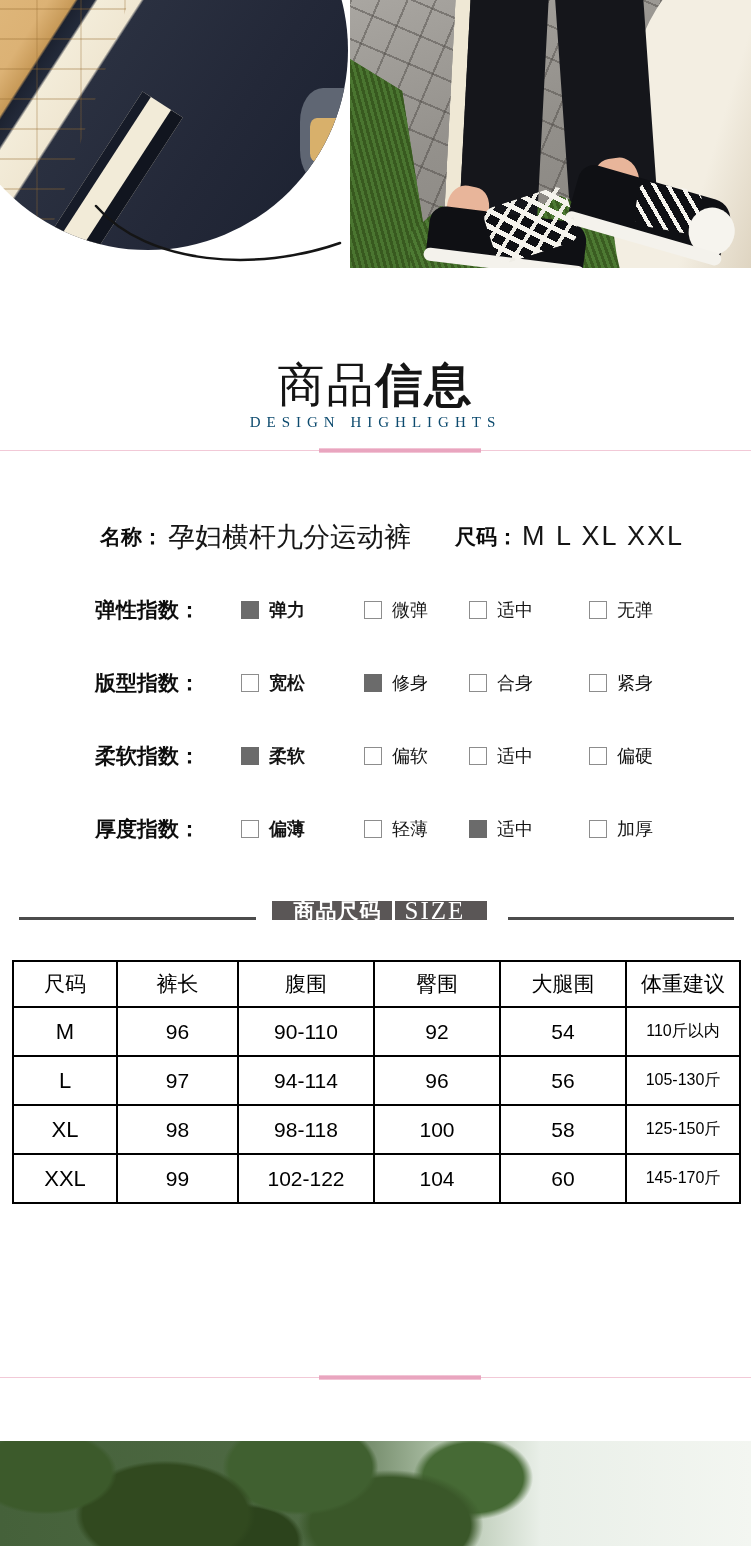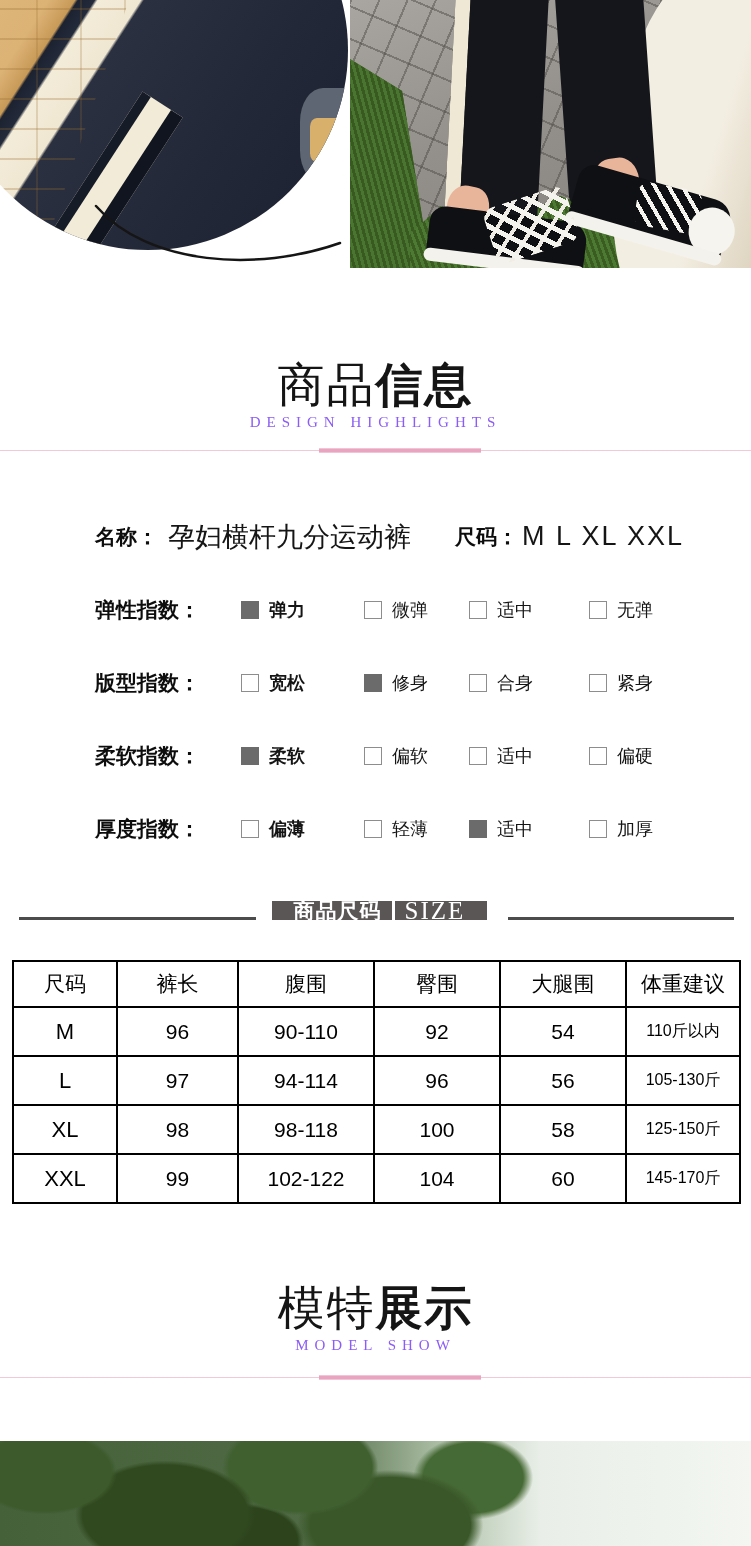--- a/index.html
+++ b/index.html
@@ -49,33 +49,33 @@
     background:repeating-linear-gradient(45deg,#f6f4ee 0 5px,transparent 5px 14px),
                repeating-linear-gradient(-40deg,#efede6 0 4px,transparent 4px 15px);}
   .laces2{position:absolute;left:286px;top:186px;width:64px;height:44px;transform:rotate(10deg);border-radius:10px;
     background:repeating-linear-gradient(50deg,#f6f4ee 0 4px,transparent 4px 12px);}
 
   
   .section-head{position:absolute;left:0;width:751px;text-align:center;}
   .sh-title{font-size:47px;letter-spacing:2px;color:#151515;line-height:54px;}
   .sh-title .light{font-weight:400;}
   .sh-title .bold{font-weight:700;}
-  .sh-sub{font-family:"Liberation Serif","DejaVu Serif",serif;font-size:15px;letter-spacing:6px;color:#8b5cf6;margin-top:2px;}
+  .sh-sub{font-family:"Liberation Serif","DejaVu Serif",serif;font-size:15px;letter-spacing:6px;color:#0c4a6e;margin-top:2px;}
 
   .pink-divider{position:absolute;left:0;right:0;height:6px;}
   .pink-divider .thin{position:absolute;top:2px;left:0;right:0;height:1px;background:#f2c9d7;}
   .pink-divider .thick{position:absolute;top:0;left:50%;transform:translateX(-50%);width:162px;height:5px;
     background:linear-gradient(#f6d4e0,#e9a5bf 30%,#e9a5bf 70%,#f6d4e0);}
 
   
   .info{position:absolute;top:500px;left:0;width:751px;}
   .info .row{height:73px;display:flex;align-items:center;padding-left:95px;position:relative;}
   .lbl{font-weight:700;font-size:21px;color:#0d0d0d;}
   .val{font-size:27px;color:#151515;}
-  .name-lbl{width:73px;}
+  .name-lbl{width:73px;text-align:center;}
   .size-group{position:absolute;left:455px;display:flex;align-items:center;}
   .size-val{letter-spacing:2px;margin-left:4px;}
   .attr-lbl{width:146px;}
   .opt{display:flex;align-items:center;font-size:18px;color:#151515;}
   .opt-1{width:123px;font-weight:bold;}.opt-2{width:105px;}.opt-3{width:120px;}
   .cb{display:inline-block;width:16px;height:16px;border:1px solid #8d8d8d;background:#fff;margin-right:10px;flex:none;}
   .cb[data-checked="true"]{background:#6b6b6b;border-color:#6b6b6b;}
 
   
   .size-banner{position:absolute;top:901px;left:0;width:751px;height:36px;}
@@ -302,26 +302,20 @@
         <td class="size-col">XXL</td>
         <td>99</td>
         <td>102-122</td>
         <td>104</td>
         <td>60</td>
         <td class="weight-col">145-170斤</td>
       </tr>
     </tbody>
   </table>
 
-  <div class="section-head" style="top:1281px">
-    <div class="sh-title">
-      <span class="light">模特</span><span class="bold">展示</span>
-    </div>
-    <div class="sh-sub">MODEL SHOW</div>
-  </div>
   <div class="pink-divider" style="top:1375px">
     <span class="thin"></span>
       <span class="thick"></span>
   </div>
 
   <div class="bottom-photo"></div>
 
 </div>
 
 </body></html>

